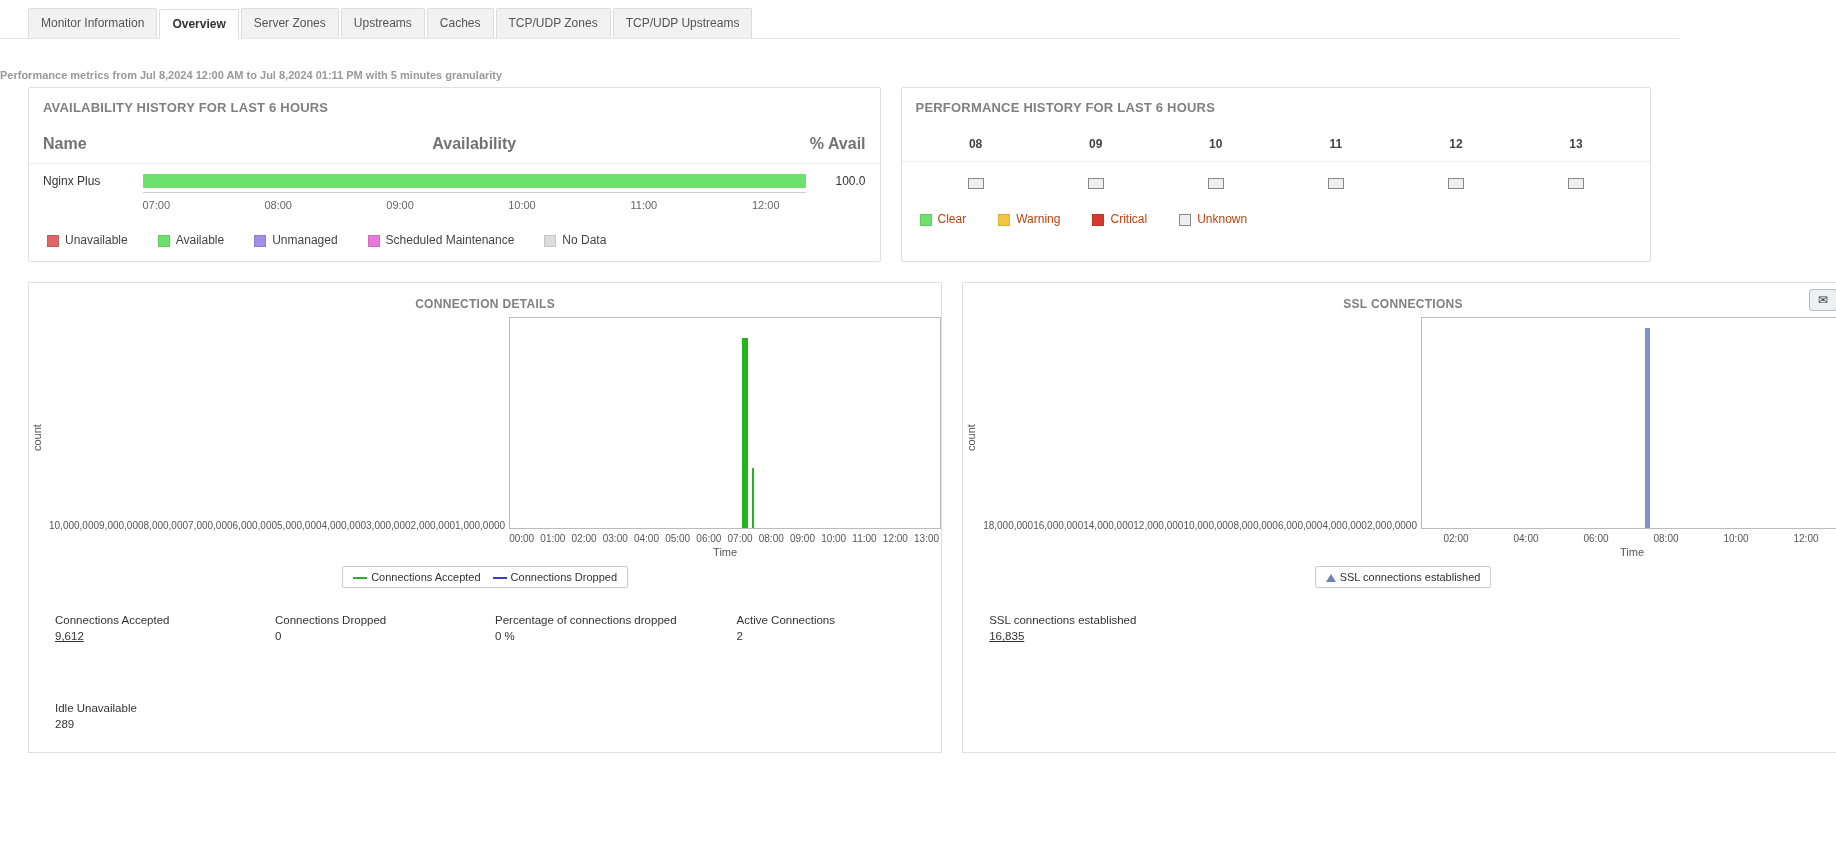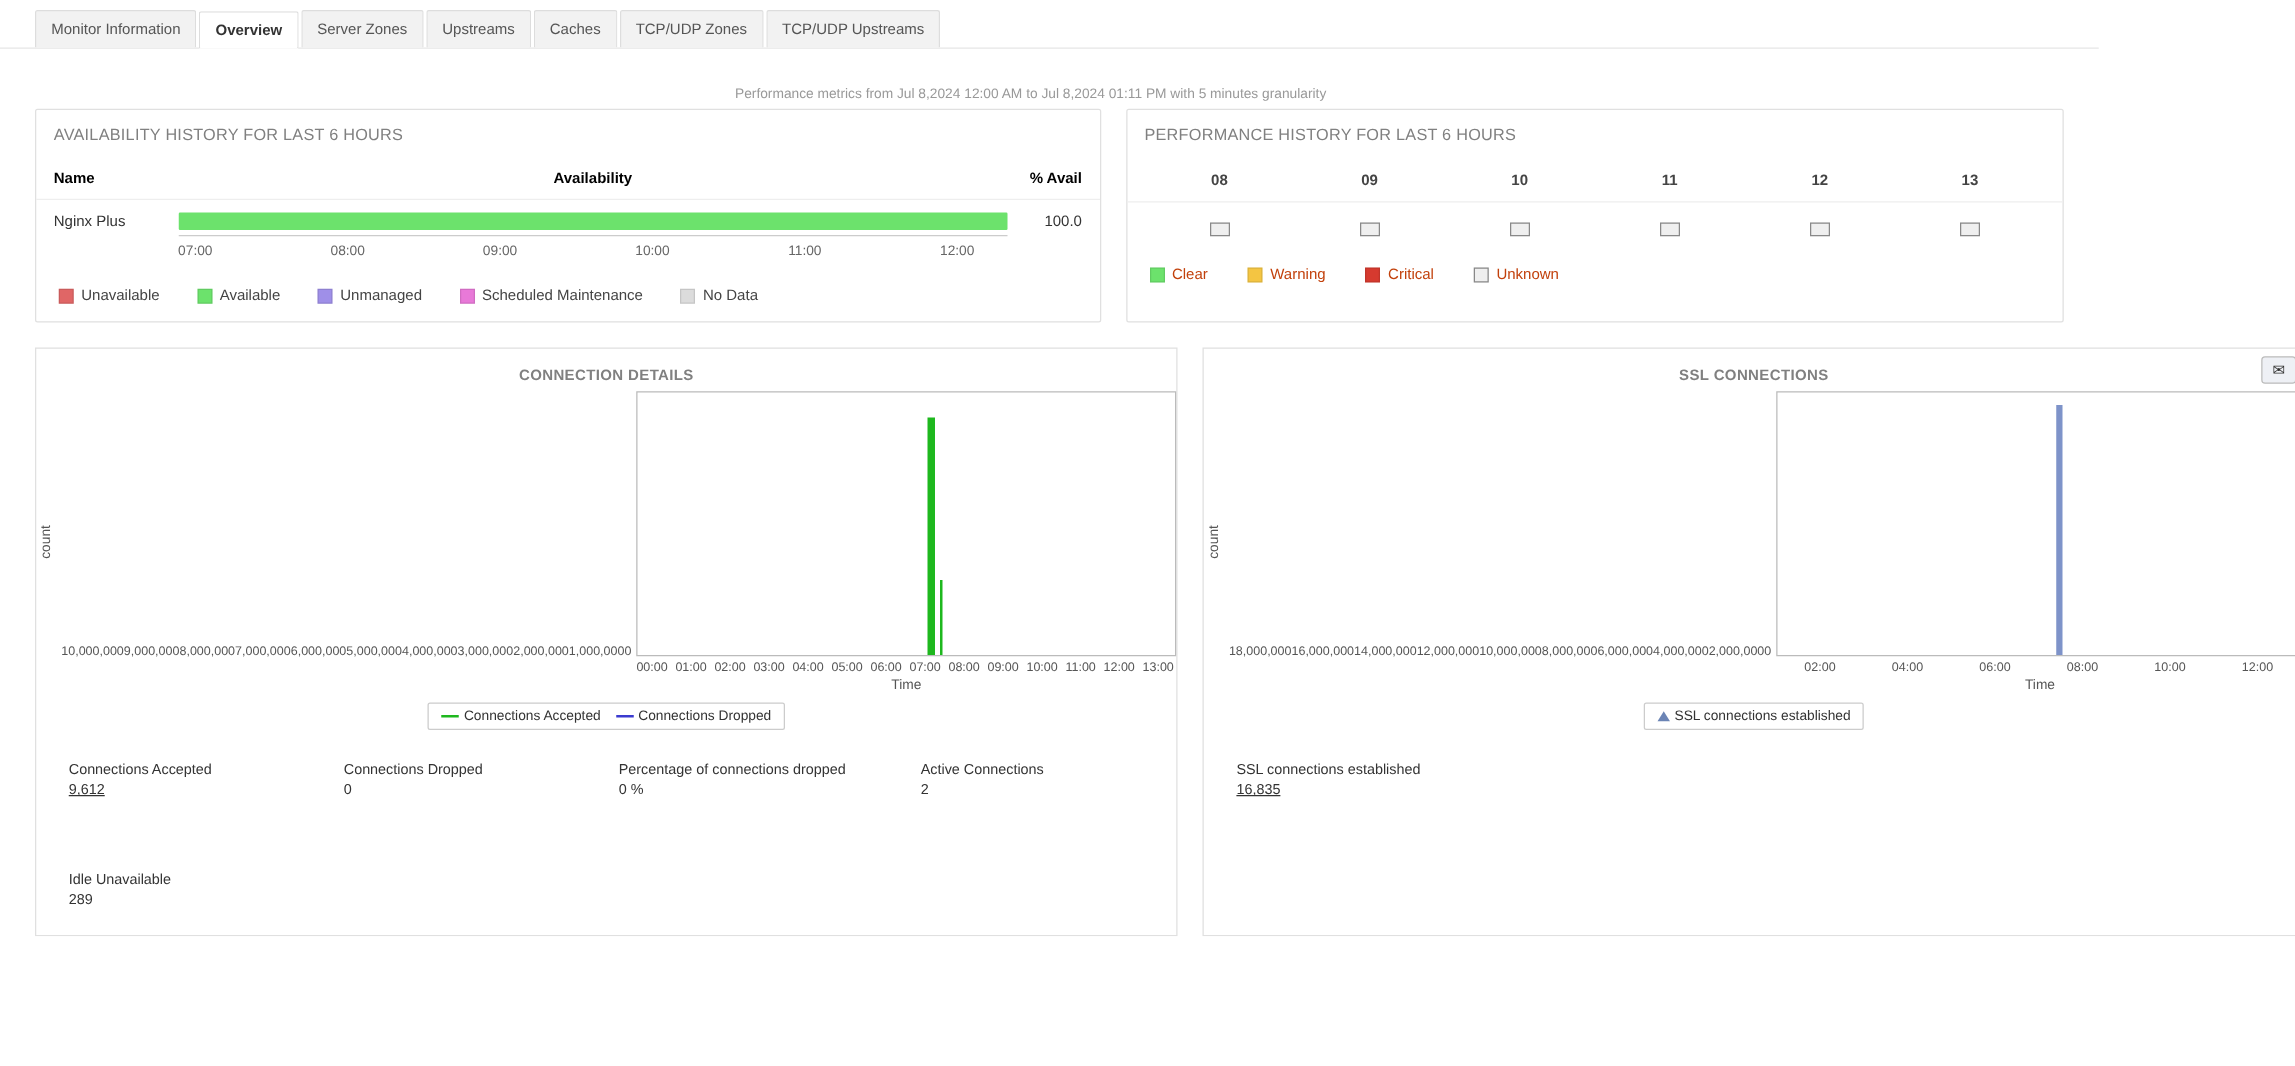--- a/index.html
+++ b/index.html
@@ -1,25 +1,25 @@
 <!DOCTYPE html>
 <html><head>
 <meta charset="utf-8">
 <style>
 html,body{margin:0;padding:0;font-family:Arial,Helvetica,sans-serif;font-size:12px;color:#333;background:#fff}
 .page{width:1679px}
 .tabs{display:flex;gap:0;padding:8px 8px 0 28px;border-bottom:1px solid #e6e6e6}
 .tab{padding:7px 12px;background:#f2f2f2;border:1px solid #ddd;border-bottom:none;margin-right:2px;color:#555;font-size:12px;cursor:pointer;border-radius:2px 2px 0 0}
 .tab.active{background:#fff;font-weight:bold;color:#333;border-bottom:1px solid #fff;position:relative;top:1px}
-.meta{text-align:center;color:#999;font-size:11px;padding:30px 30px 6px 0;font-weight:normal}
+.meta{text-align:left;color:#999;font-size:11px;padding:30px 30px 6px 0;font-weight:bold}
 .grid{display:flex;gap:20px;padding:0 28px}
 .card{border:1px solid #e0e0e0;border-radius:2px;flex:1}
-.card-title{color:#808080;font-weight:normal;font-size:13px;padding:12px 14px;letter-spacing:.2px}
-
-.avail-head{display:flex;padding:8px 14px 10px;border-bottom:1px solid #eee;font-weight:bold;color:#000000;font-size:12px}
+.card-title{color:#808080;font-weight:bold;font-size:13px;padding:12px 14px;letter-spacing:.2px}
+
+.avail-head{display:flex;padding:8px 14px 10px;border-bottom:1px solid #eee;font-weight:bold;color:#737373;font-size:16px}
 .avail-head .cname{width:100px}
 .avail-head .cavail{flex:1;text-align:center}
 .avail-head .cpct{width:60px;text-align:right}
 .avail-row{display:flex;align-items:center;padding:10px 14px 4px}
 .avail-row .cname{width:100px}
 .avail-row .bar-wrap{flex:1}
 .avail-row .cpct{width:60px;text-align:right}
 .bar{height:14px;background:#6ce26c;border-radius:1px}
 .axis{position:relative;height:24px;margin:0 14px 6px;border-top:1px solid #ccc}
 .axis span{position:absolute;top:6px;font-size:11px;color:#666;transform:translateX(-50%)}

